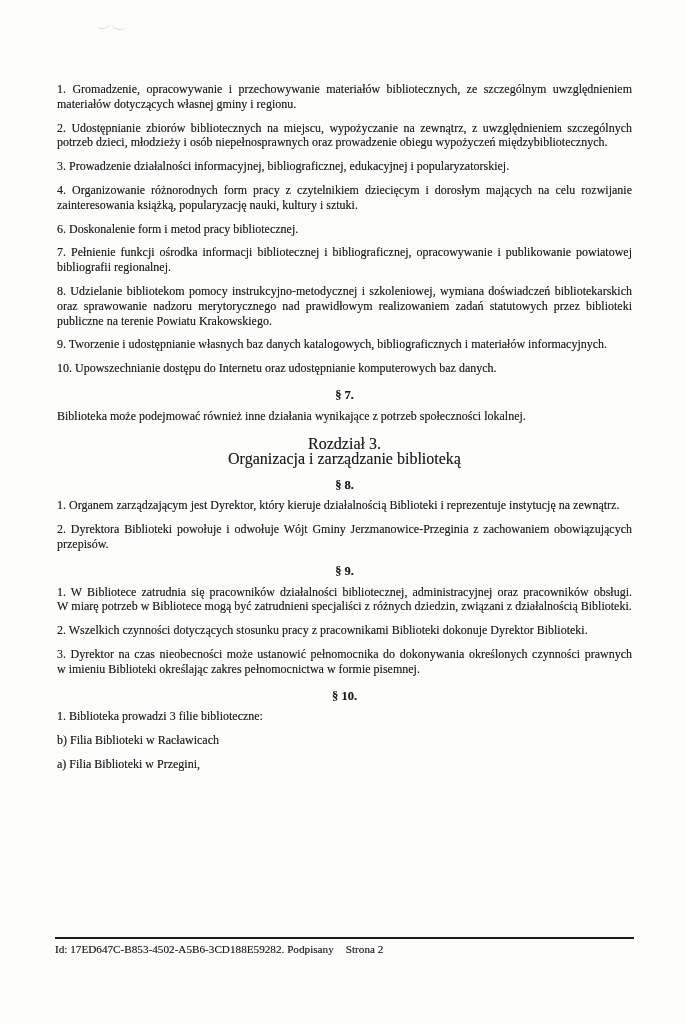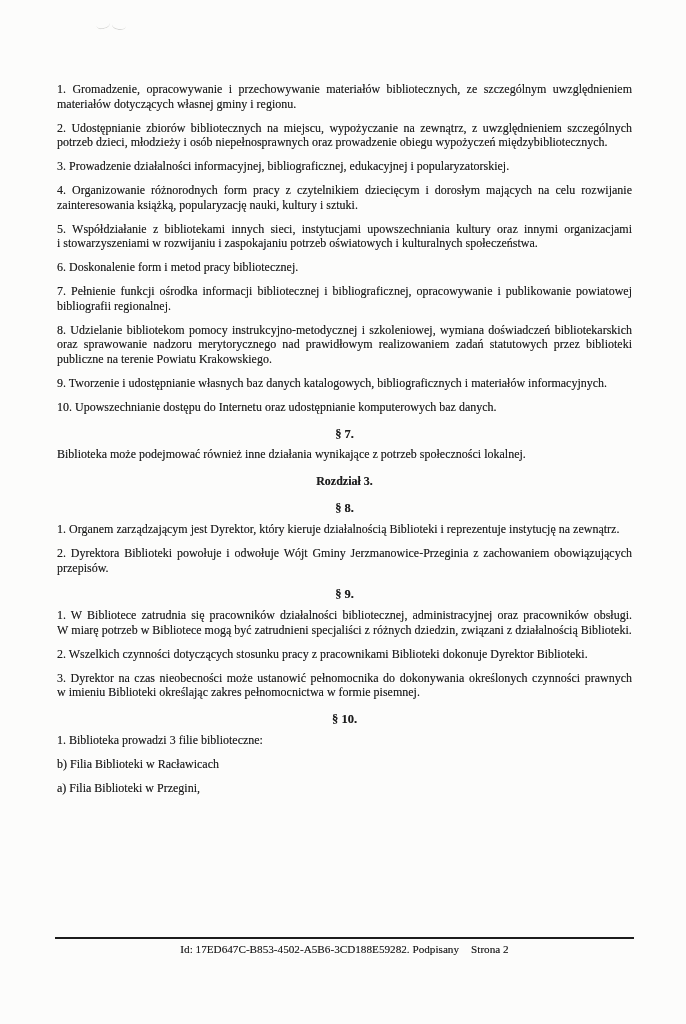--- a/index.html
+++ b/index.html
@@ -36,35 +36,35 @@
   .sec-heading {
     text-align: center;
     font-weight: bold;
     font-size: 12.5px;
     line-height: 14.8px;
     margin: 12px 0 6px 0;
     text-shadow: 0 0 0.4px rgba(30,30,30,0.5);
   }
   .chapter-heading {
     text-align: center;
-    font-weight: bold;
-    font-size: 12px;
+    font-weight: normal;
+    font-size: 16px;
     line-height: 15px;
     margin: 12px 0 8px 0;
     text-shadow: 0 0 0.4px rgba(30,30,30,0.5);
   }
   .footer {
     position: absolute;
     left: 55px;
     right: 52px;
     top: 937px;
     border-top: 2px solid #1c1c1c;
     padding-top: 4px;
     display: flex;
-    justify-content: center;
+    justify-content: flex-start;
     align-items: baseline;
     font-size: 11.2px;
     line-height: 13px;
     text-shadow: 0 0 0.4px rgba(30,30,30,0.5);
     gap: 12px;
   }
   
   .smudge {
     position: absolute;
     left: 92px;
@@ -92,32 +92,32 @@
     <div class="m1"></div>
     <div class="m2"></div>
   </div>
 
   <div class="content">
 
     <p class="par">1. Gromadzenie, opracowywanie i&nbsp;przechowywanie materiałów bibliotecznych, ze szczególnym uwzględnieniem materiałów dotyczących własnej gminy i&nbsp;regionu.</p>
     <p class="par">2. Udostępnianie zbiorów bibliotecznych na miejscu, wypożyczanie na zewnątrz, z&nbsp;uwzględnieniem szczególnych potrzeb dzieci, młodzieży i&nbsp;osób niepełnosprawnych oraz prowadzenie obiegu wypożyczeń międzybibliotecznych.</p>
     <p class="par">3. Prowadzenie działalności informacyjnej, bibliograficznej, edukacyjnej i&nbsp;popularyzatorskiej.</p>
     <p class="par">4. Organizowanie różnorodnych form pracy z&nbsp;czytelnikiem dziecięcym i&nbsp;dorosłym mających na celu rozwijanie zainteresowania książką, popularyzację nauki, kultury i&nbsp;sztuki.</p>
-    <p class="par">5. Współdziałanie z&nbsp;bibliotekami innych sieci, instytucjami upowszechniania kultury oraz innymi organizacjami i&nbsp;stowarzyszeniami w&nbsp;rozwijaniu i&nbsp;zaspokajaniu potrzeb oświatowych i&nbsp;kulturalnych społeczeństwa.</p>
     <p class="par">6. Doskonalenie form i&nbsp;metod pracy bibliotecznej.</p>
     <p class="par">7. Pełnienie funkcji ośrodka informacji bibliotecznej i&nbsp;bibliograficznej, opracowywanie i&nbsp;publikowanie powiatowej bibliografii regionalnej.</p>
     <p class="par">8. Udzielanie bibliotekom pomocy instrukcyjno-metodycznej i&nbsp;szkoleniowej, wymiana doświadczeń bibliotekarskich oraz sprawowanie nadzoru merytorycznego nad prawidłowym realizowaniem zadań statutowych przez biblioteki publiczne na terenie Powiatu Krakowskiego.</p>
     <p class="par">9. Tworzenie i&nbsp;udostępnianie własnych baz danych katalogowych, bibliograficznych i&nbsp;materiałów informacyjnych.</p>
     <p class="par">10. Upowszechnianie dostępu do Internetu oraz udostępnianie komputerowych baz danych.</p>
 
     <div class="sec-heading">§ 7.</div>
     <p class="par">Biblioteka może podejmować również inne działania wynikające z&nbsp;potrzeb społeczności lokalnej.</p>
 
     <div class="chapter-heading">
       <div>Rozdział 3.</div>
+      <div>Organizacja i zarządzanie biblioteką</div>
     </div>
 
     <div class="sec-heading">§ 8.</div>
     <p class="par">1. Organem zarządzającym jest Dyrektor, który kieruje działalnością Biblioteki i&nbsp;reprezentuje instytucję na zewnątrz.</p>
     <p class="par">2. Dyrektora Biblioteki powołuje i&nbsp;odwołuje Wójt Gminy Jerzmanowice-Przeginia z&nbsp;zachowaniem obowiązujących przepisów.</p>
 
     <div class="sec-heading">§ 9.</div>
     <p class="par">1. W Bibliotece zatrudnia się pracowników działalności bibliotecznej, administracyjnej oraz pracowników obsługi. W&nbsp;miarę potrzeb w&nbsp;Bibliotece mogą być zatrudnieni specjaliści z&nbsp;różnych dziedzin, związani z&nbsp;działalnością Biblioteki.</p>
     <p class="par">2. Wszelkich czynności dotyczących stosunku pracy z&nbsp;pracownikami Biblioteki dokonuje Dyrektor Biblioteki.</p>
     <p class="par">3. Dyrektor na czas nieobecności może ustanowić pełnomocnika do dokonywania określonych czynności prawnych w&nbsp;imieniu Biblioteki określając zakres pełnomocnictwa w&nbsp;formie pisemnej.</p>

